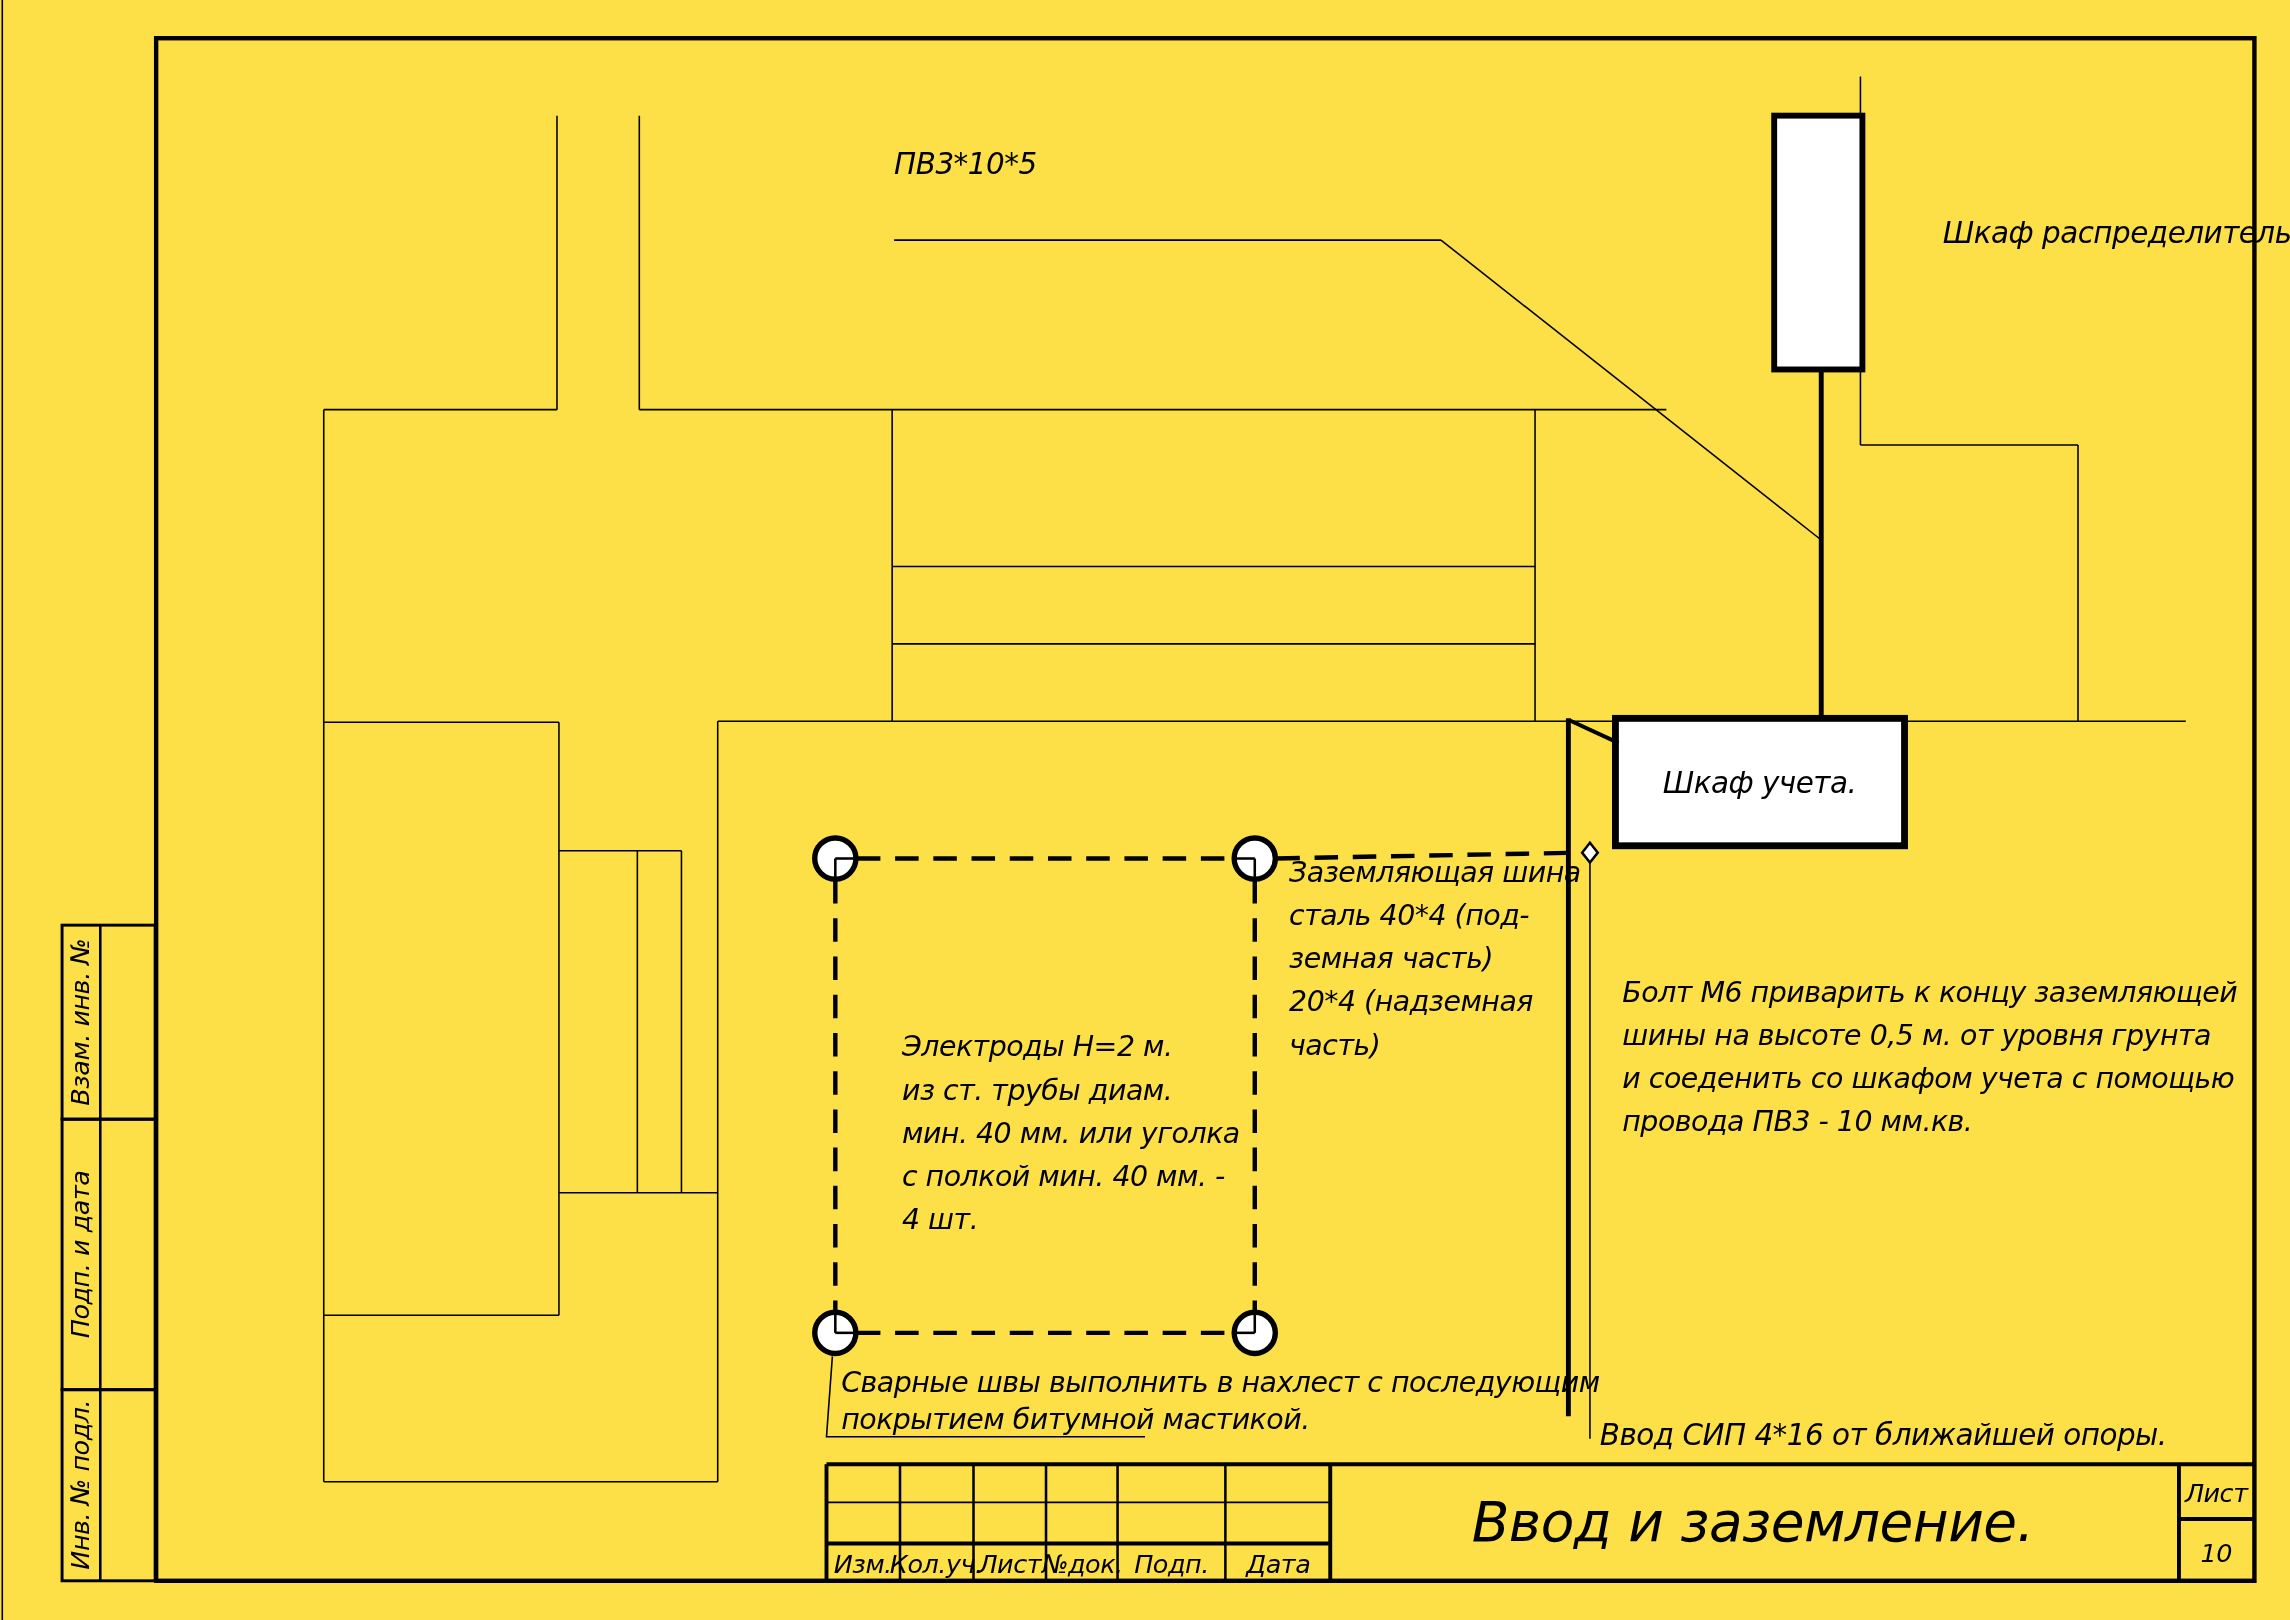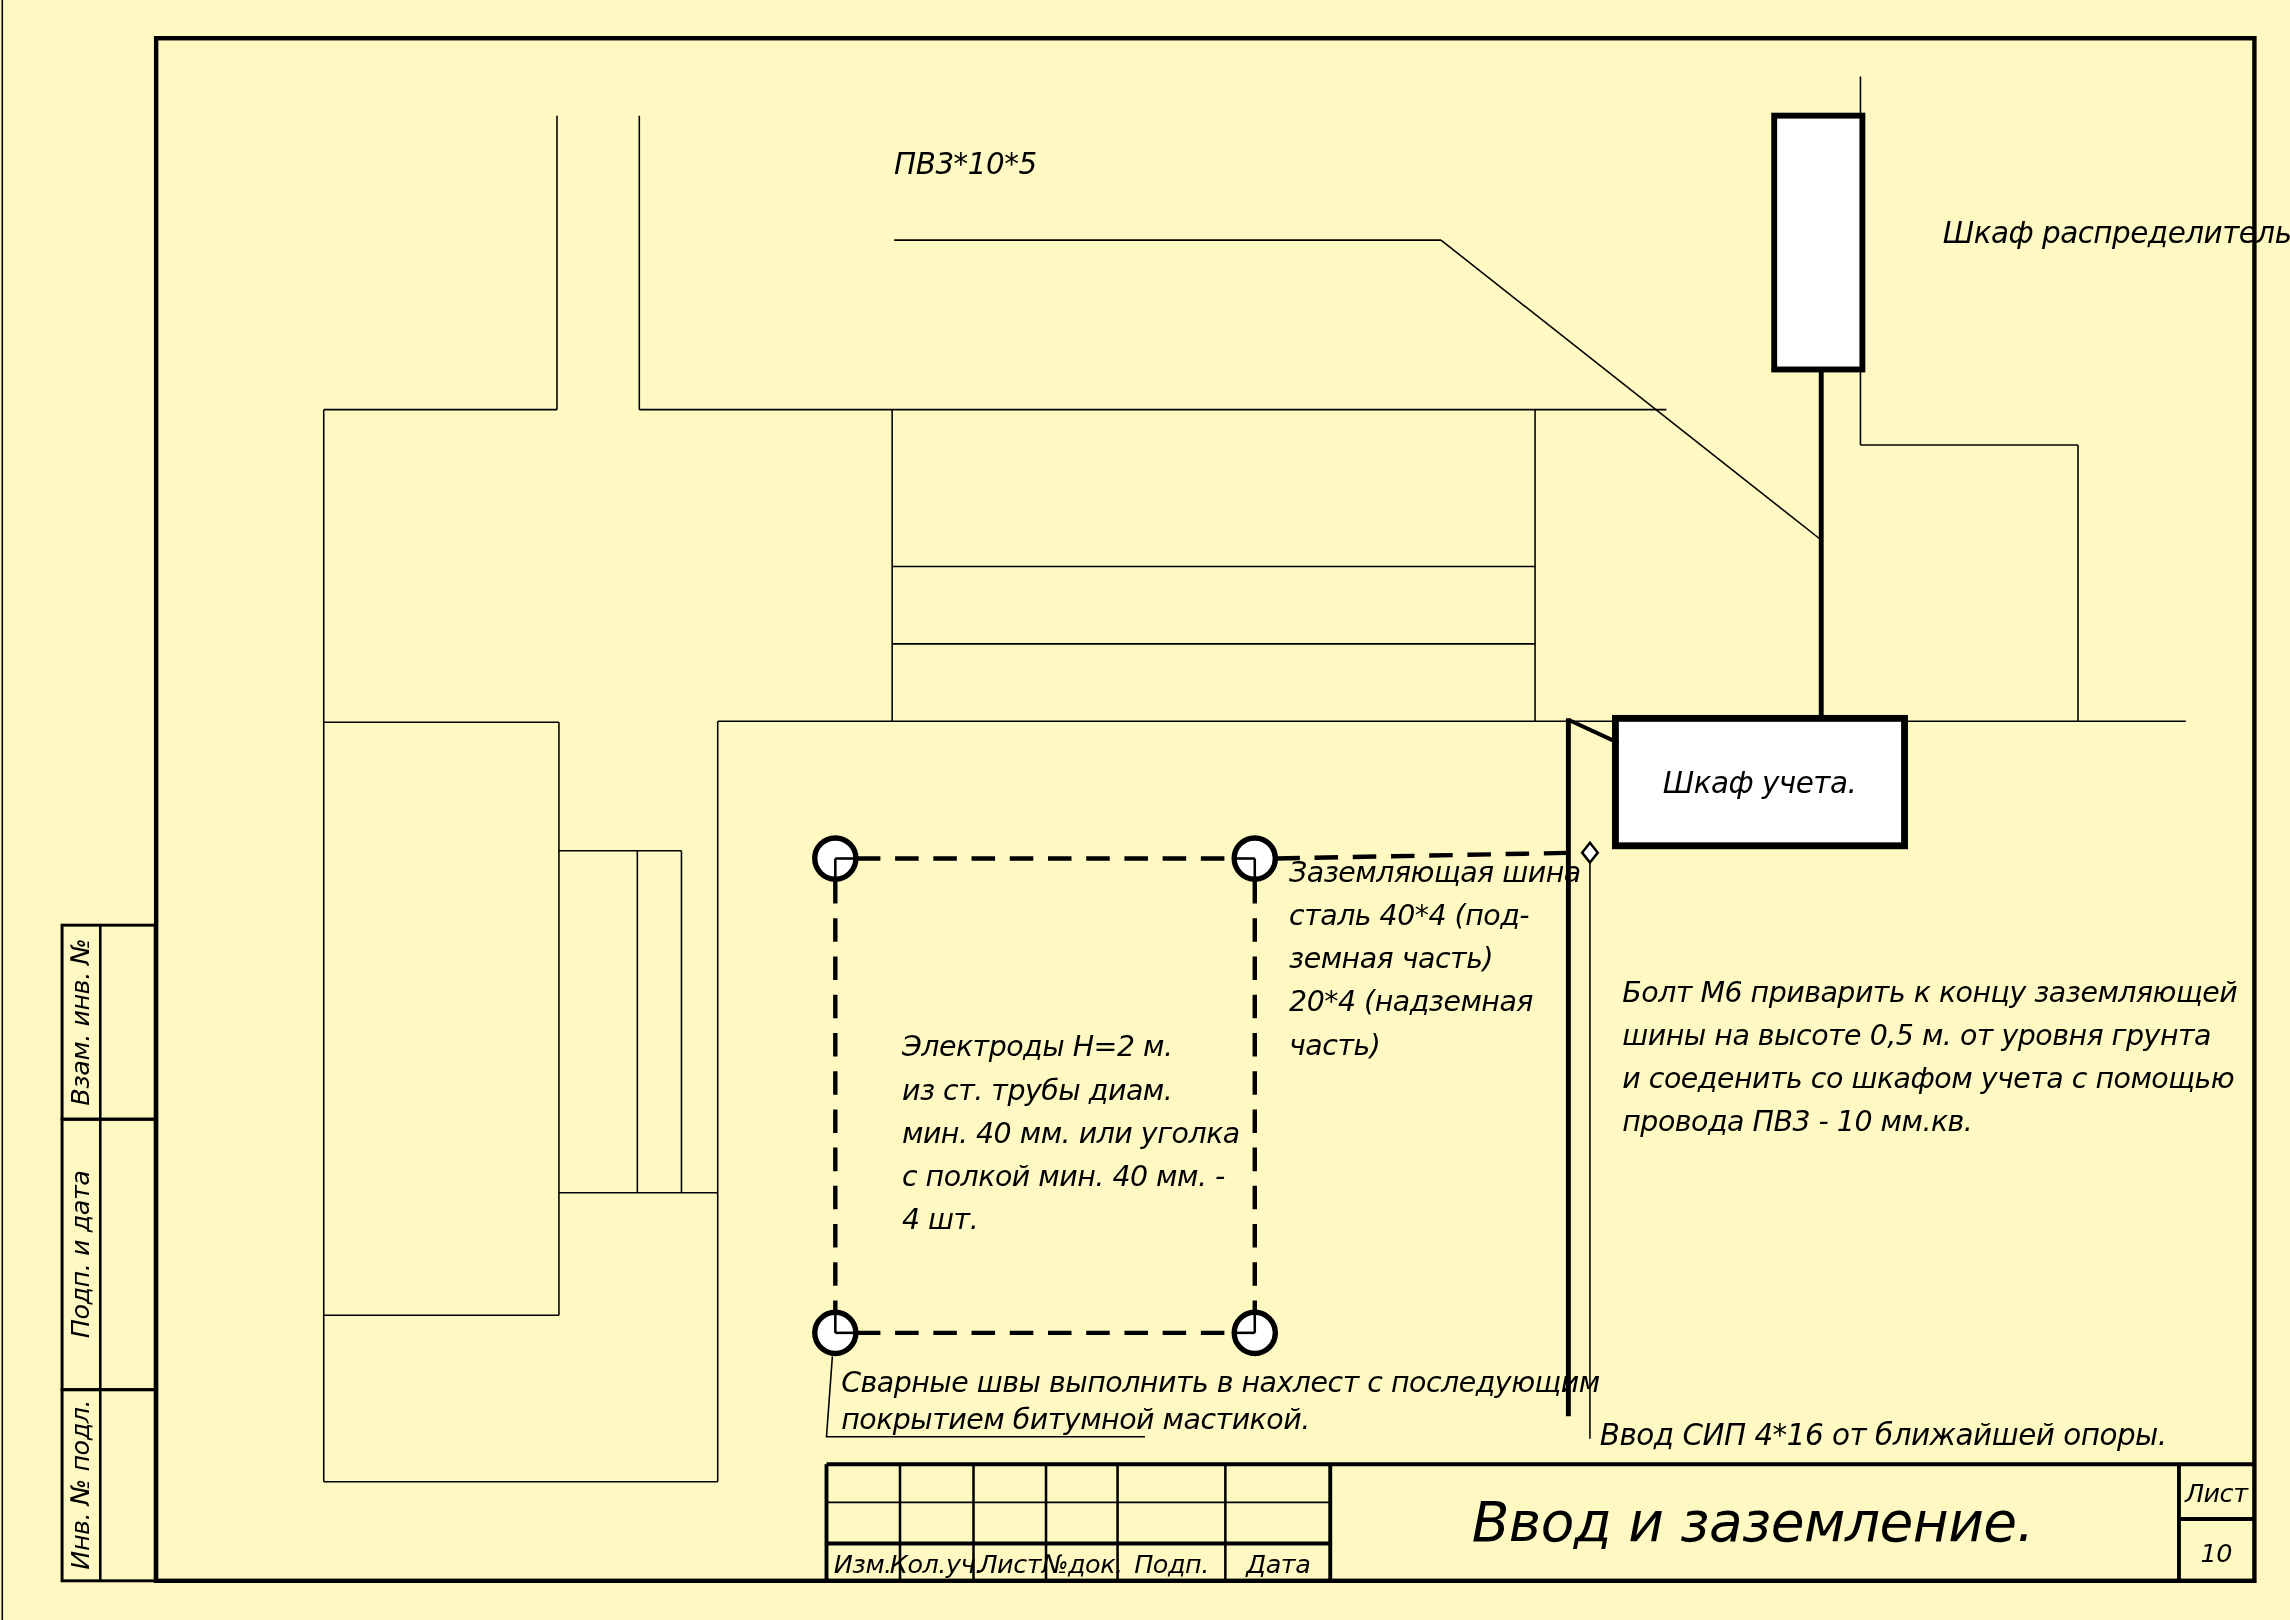--- a/index.html
+++ b/index.html
@@ -1,16 +1,16 @@
 <!DOCTYPE html>
 <html><head>
 <meta charset="utf-8">
 <style>
   html,body{margin:0;padding:0;background:#ffffff;}
-  .sheet{position:relative;width:2291px;height:1620px;background:#fef9c3;overflow:hidden;}
+  .sheet{position:relative;width:2291px;height:1620px;background:#fde047;overflow:hidden;}
   svg{position:absolute;left:0;top:0;}
   text{font-family:"DejaVu Sans","Liberation Sans",sans-serif;font-style:italic;fill:#000;letter-spacing:-0.5px;}
   .note{font-size:29px;}
   .lbl{font-size:30px;}
   .small{font-size:26px;}
   .title-txt{font-size:56px;}
   .thin{stroke:#000;stroke-width:1.6;fill:none;}
   .mid{stroke:#000;stroke-width:2.6;fill:none;}
   .thick{stroke:#000;stroke-width:4;fill:none;}
   .dash{stroke:#000;stroke-width:4.5;fill:none;stroke-dasharray:24 15;}

